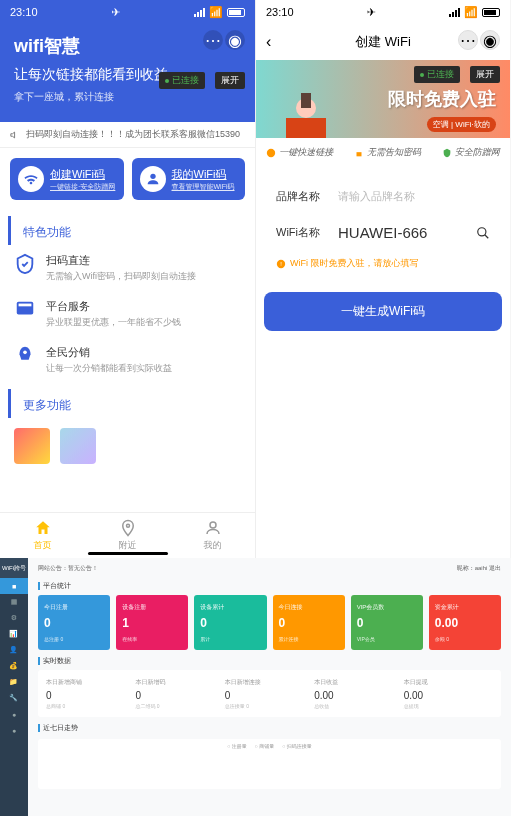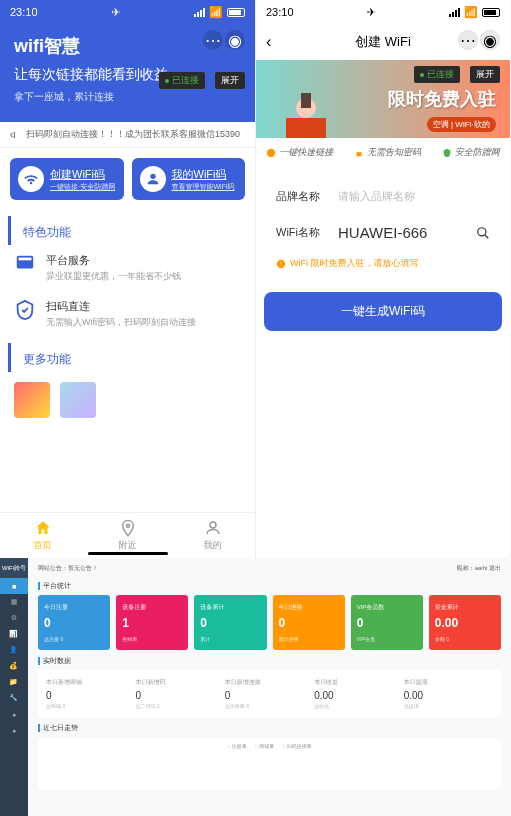--- a/index.html
+++ b/index.html
@@ -169,40 +169,52 @@
         </div>
         <div class="action-text">
           <span class="action-main">我的WiFi码</span>
           <span class="action-sub">查看管理智能WiFi码</span>
         </div>
       </div>
     </div>
     <div class="section-title">特色功能</div>
     <div class="feature-item">
       <div class="feature-icon">
+          <svg viewBox="0 0 24 24" fill="none" stroke="#3a5fd9" stroke-width="2">
+            <path d="M12 2l8 4v6c0 5-3 9-8 10-5-1-8-5-8-10V6z"></path>
+            <path d="M9 12l2 2 4-4"></path>
+          </svg>
+        </div>
+      <div class="feature-text">
+        <div class="feature-title">扫码直连</div>
+        <div class="feature-desc">无需输入Wifi密码，扫码即刻自动连接</div>
+      </div>
+    </div>
+    <div class="feature-item">
+      <div class="feature-icon">
           <svg viewBox="0 0 24 24" fill="#3a5fd9">
             <rect x="3" y="3" width="18" height="14" rx="2"></rect>
             <rect x="5" y="5" width="14" height="3" fill="#fff"></rect>
           </svg>
         </div>
       <div class="feature-text">
         <div class="feature-title">平台服务</div>
         <div class="feature-desc">异业联盟更优惠，一年能省不少钱</div>
       </div>
     </div>
     <div class="feature-item">
       <div class="feature-icon">
-          <svg viewBox="0 0 24 24" fill="none" stroke="#3a5fd9" stroke-width="2">
-            <path d="M12 2l8 4v6c0 5-3 9-8 10-5-1-8-5-8-10V6z"></path>
-            <path d="M9 12l2 2 4-4"></path>
+          <svg viewBox="0 0 24 24" fill="#3a5fd9">
+            <path d="M12 2c3 0 6 3 6 8l-2 6h-8l-2-6c0-5 3-8 6-8z"></path>
+            <circle cx="12" cy="8" r="2" fill="#fff"></circle>
           </svg>
         </div>
       <div class="feature-text">
-        <div class="feature-title">扫码直连</div>
-        <div class="feature-desc">无需输入Wifi密码，扫码即刻自动连接</div>
+        <div class="feature-title">全民分销</div>
+        <div class="feature-desc">让每一次分销都能看到实际收益</div>
       </div>
     </div>
     <div class="section-title">更多功能</div>
     <div class="gallery">
       <div class="gallery-item g1"></div>
       <div class="gallery-item g2"></div>
     </div>
     <div class="tab-bar">
       <div class="tab-item active">
         <svg class="tab-icon" viewBox="0 0 24 24" fill="currentColor">

